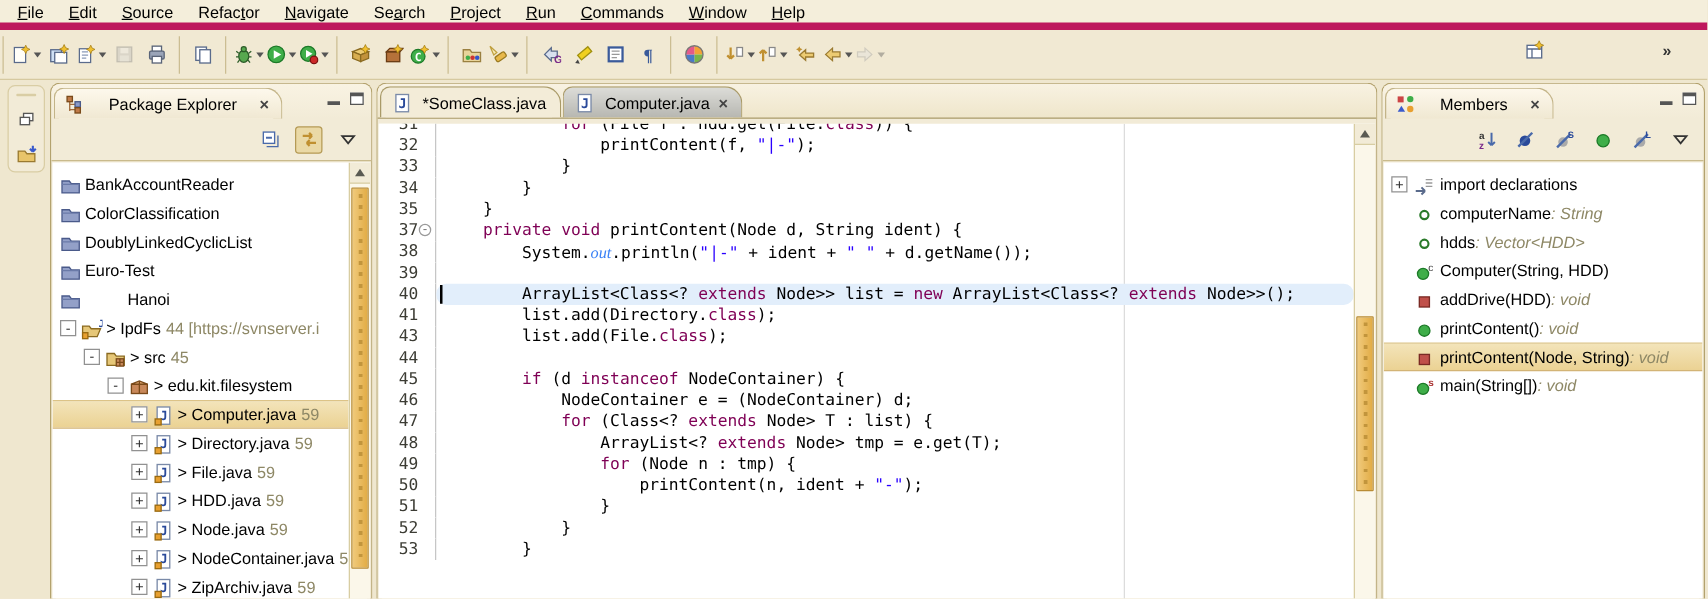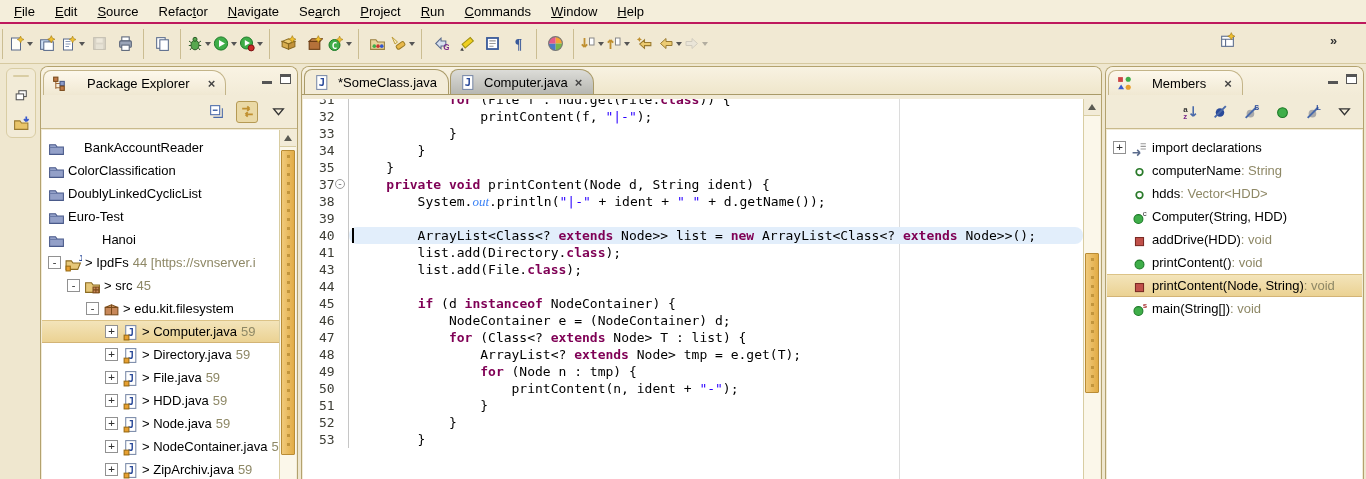--- a/index.html
+++ b/index.html
@@ -1,21 +1,21 @@
 <!DOCTYPE html>
 <html><head>
 <meta charset="utf-8">
 <style>
   * { margin:0; padding:0; box-sizing:border-box; }
   html,body { width:1366px; height:479px; overflow:hidden; }
   body { font-family:"Liberation Sans", sans-serif; background:#efe7cf; color:#000; }
   .app { position:relative; width:1366px; height:479px; background:#efe7cf; }
 
   
-  .menubar { height:24px; background:#f4eedb; display:flex; align-items:center; padding-left:4px; border-bottom:2px solid #be185d; }
+  .menubar { height:24px; background:#f4eedb; display:flex; align-items:center; padding-left:4px; border-bottom:6px solid #be185d; }
   .menu-item { font-size:13px; padding:2px 10px; cursor:default; }
   .menu-item u { text-decoration:underline; }
 
   
   .toolbar { height:40px; background:#f1e9d3; border-bottom:1px solid #d6c9a0; display:flex; align-items:center; padding-left:2px; position:relative; }
   .tgroup { display:flex; align-items:center; padding:0 5px; border-left:1px solid #cbbd92; height:30px; }
   .tgroup:first-child { border-left:1px solid #cbbd92; }
   .ti { width:24px; height:24px; display:inline-flex; align-items:center; justify-content:center; position:relative; margin:0 1px; }
   .ti.disabled { opacity:.4; filter:grayscale(1); }
   .ti svg { display:block; }
@@ -68,34 +68,34 @@
   .edcontent { position:absolute; top:32px; left:1px; right:1px; bottom:0; background:#fff; overflow:hidden; }
   .codearea { position:absolute; inset:0 17px 0 0; overflow:hidden; }
   .codelines { position:absolute; top:-8px; left:0; right:0; }
   .cline { display:flex; height:17px; font-family:"DejaVu Sans Mono", monospace; font-size:13px; line-height:17px; }
   .lnum { width:46px; flex:0 0 auto; color:#3c3c34; padding-left:16px; position:relative; border-right:1px solid #c6c6c6; background:#fff; }
   .fold { position:absolute; right:3px; top:3px; width:10px; height:10px; border:1px solid #9a9a9a; border-radius:50%; color:#777; font-size:10px; line-height:8px; text-align:center; background:#fff; }
   .ccode { flex:1; white-space:pre; position:relative; padding-left:6px; }
   .cline.cur .ccode { background:#e2eefb;border-radius:8px; }
   .cursor { position:absolute; left:3px; top:1px; width:2px; height:15px; background:#000; }
   .tok-p { color:#000;text-align:center; }
-  .tok-k { color:#7f0055; font-weight:bold;margin-top:8px; }
+  .tok-k { color:#7f0055; font-weight:normal;margin-top:8px; }
   .tok-s { color:#2a00ff; }
   .tok-f { color:#3b82f6; font-style:italic;font-family:Liberation Serif, serif; }
   .pmargin { position:absolute; top:0; bottom:0; left:596px; width:1px; background:#dcdcdc; }
 
   
   .mb-panel { left:1105px; right:2px; }
   .mbcontent { position:absolute; top:63px; left:1px; right:1px; bottom:0; background:#fff; overflow:hidden; padding-top:6px; }
   .mrow { height:23px; display:flex; align-items:center; white-space:nowrap; font-size:13px; padding-left:6px; overflow:hidden; }
   .mrow.sel { background:linear-gradient(#f3e4ba,#ebd293); border-top:1px solid #dcc387; border-bottom:1px solid #d3b476; }
   .mexp { width:13px; height:13px; border:1px solid #919191; background:#fff; color:#333; font-size:11px; line-height:11px; text-align:center; margin-right:5px; flex:0 0 auto; font-family:"DejaVu Sans Mono", monospace; }
   .mexp.none { border:none; background:transparent; }
   .micon { width:16px; height:16px; margin-right:5px; flex:0 0 auto; }
-  .mtype { color:#8e8866; }
+  .mtype { color:#8e8866;font-style:italic; }
 </style>
 </head>
 <body>
 
 <div class="app">
 
   <div class="menubar">
       <span class="menu-item"><u>F</u>ile</span>
       <span class="menu-item"><u>E</u>dit</span>
       <span class="menu-item"><u>S</u>ource</span>
@@ -356,21 +356,21 @@
             </svg>
           </span>
           <span class="vb-icon">
             <svg width="17" height="17" viewBox="0 0 16 16">
               <path d="M3.5 5.5h9L8 11z" fill="none" stroke="#333" stroke-width="1.3"></path>
             </svg>
           </span>
         </div>
       <div class="pecontent">
         <div class="treerows" id="pe-tree">
-            <div class="trow" style="padding-left: 6px; gap: 16px;">
+            <div class="trow" style="padding-left: 6px;">
               <span class="ticon"><svg width="17" height="17" viewBox="0 0 16 16">
                   <path d="M1.5 4.5h5.5l1.5 2h6v7H1.5z" fill="#93a0c8" stroke="#4a5a8a"></path>
                   <path d="M1.5 7h13" stroke="#6a7aa8"></path>
                 </svg></span>
               <span class="tlabel">BankAccountReader</span>
             </div>
             <div class="trow" style="padding-left: 6px;">
               <span class="ticon"><svg width="17" height="17" viewBox="0 0 16 16">
                   <path d="M1.5 4.5h5.5l1.5 2h6v7H1.5z" fill="#93a0c8" stroke="#4a5a8a"></path>
                   <path d="M1.5 7h13" stroke="#6a7aa8"></path>

